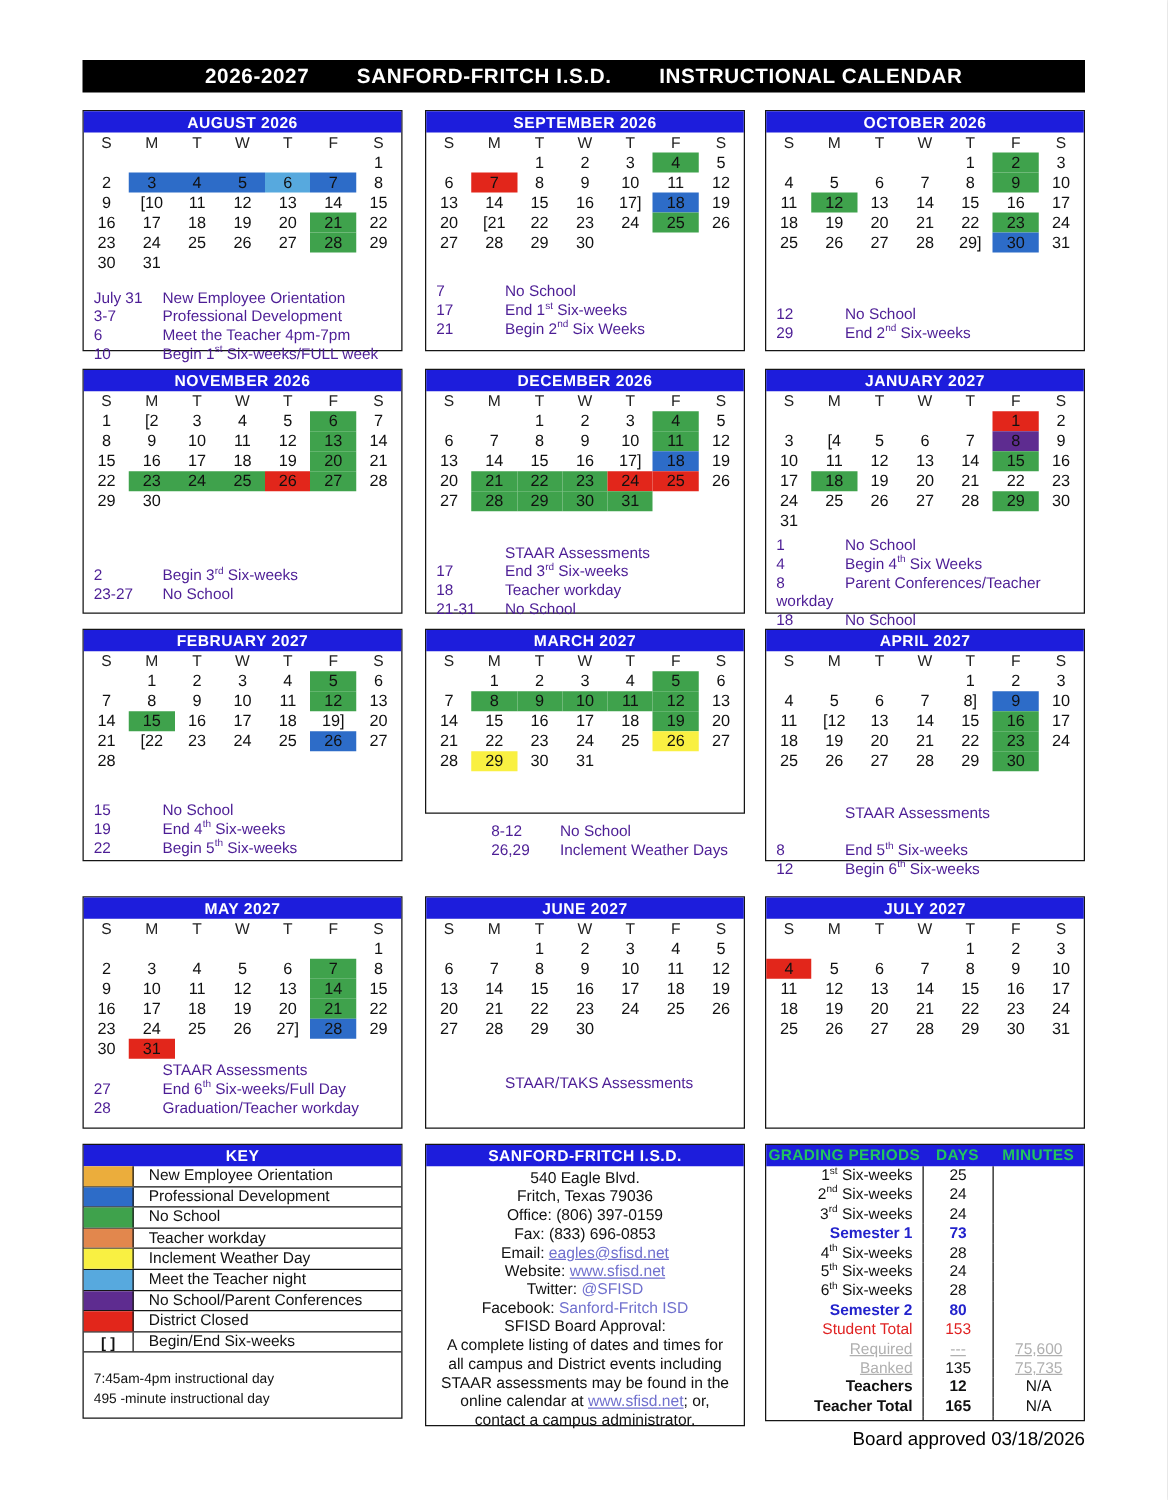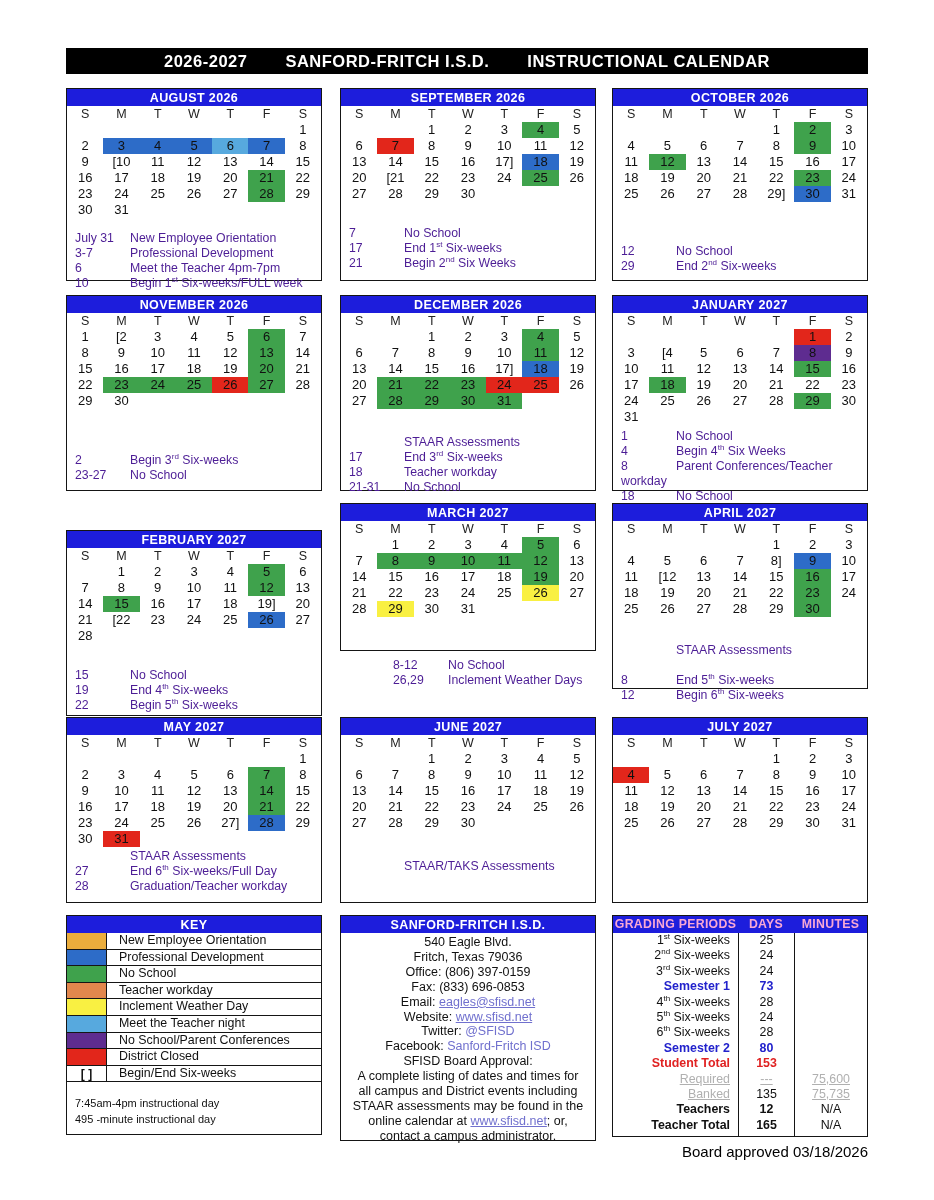--- a/index.html
+++ b/index.html
@@ -19,21 +19,21 @@
   .note{min-height:15px;}
   .nl{display:inline-block;width:55px;vertical-align:top;}
   sup{font-size:8px;line-height:0;vertical-align:super;}
   
   .m0{left:66px;top:88px;width:256px;height:193px;}
   .m1{left:340px;top:88px;width:256px;height:193px;}
   .m2{left:612px;top:88px;width:256px;height:193px;}
   .m3{left:66px;top:295px;width:256px;height:196px;}
   .m4{left:340px;top:295px;width:256px;height:196px;}
   .m5{left:612px;top:295px;width:256px;height:196px;}
-  .m6{left:66px;top:530px;width:256px;height:186px;}
+  .m6{left:66px;top:503px;width:256px;height:186px;}
   .m7{left:340px;top:503px;width:256px;height:148px;}
   .m8{left:612px;top:503px;width:256px;height:186px;}
   .m9{left:66px;top:717px;width:256px;height:186px;}
   .m10{left:340px;top:717px;width:256px;height:186px;}
   .m11{left:612px;top:717px;width:256px;height:186px;}
   .m0 .notes{padding-top:13px;} .m1 .notes{padding-top:8px;} .m2 .notes{padding-top:26px;}
   .m3 .notes{padding-top:28px;} .m4 .notes{padding-top:10px;} .m5 .notes{padding-top:4px;}
   .m6 .notes{padding-top:8px;} .m7 .notes{padding-top:25px;margin-left:44px;} .m8 .notes{padding-top:10px;}
   .m9 .notes{padding-top:2px;} .m10 .notes{padding-top:12px;} .m11 .notes{padding-top:0;}
   
@@ -42,28 +42,28 @@
   .grading-box{left:612px;top:915px;width:256px;height:222px;}
   .krow{display:grid;grid-template-columns:40px 1fr;border-bottom:1.5px solid #151515;height:15.6px;}
   .ksw{border-right:1.5px solid #151515;display:flex;align-items:center;justify-content:center;
        font-weight:bold;font-size:12px;}
   .klab{font-size:12.4px;line-height:15.6px;padding-left:12px;white-space:nowrap;}
   .kfoot{padding:14px 0 0 8px;font-size:11px;line-height:15.5px;}
   .clines{text-align:center;font-size:12.5px;line-height:14.9px;padding-top:2px;}
   .cital{}
   .lnk{color:#7070ce;} .lnku{color:#7070ce;text-decoration:underline;cursor:pointer;}
   .ghead{display:grid;grid-template-columns:125px 56px 1fr;height:17px;background:#1d1ddc;}
-  .ghead span{color:#f9a8d4;font-weight:bold;font-size:12.3px;text-align:center;line-height:17px;letter-spacing:.3px;}
+  .ghead span{color:#22c55e;font-weight:bold;font-size:12.3px;text-align:center;line-height:17px;letter-spacing:.3px;}
   .gbody{display:grid;grid-template-columns:125px 56px 1fr;grid-auto-rows:15.4px;height:calc(100% - 17px);
          grid-template-rows:repeat(13,15.4px) 1fr;}
   .gp{font-size:12.4px;text-align:right;padding-right:8px;line-height:15.4px;white-space:nowrap;}
   .gd{font-size:12.4px;text-align:center;line-height:15.4px;border-left:1.2px solid #151515;}
   .gm{font-size:12.4px;text-align:center;line-height:15.4px;border-left:1.2px solid #151515;}
   .sem{color:#2222cc;font-weight:bold;}
-  .stud{color:#e02222;font-weight:bold;}
+  .stud{color:#e02222;font-weight:normal;}
   .muted{color:#b0b0b0;text-decoration:underline;}
   .bold{font-weight:bold;}
   .board{position:absolute;right:66px;top:1143px;font-size:15px;color:#000000;}
 </style>
 </head>
 <body>
 
 <div class="page">
   <div class="titlebar" id="titlebar">
       <span>2026-2027</span>

